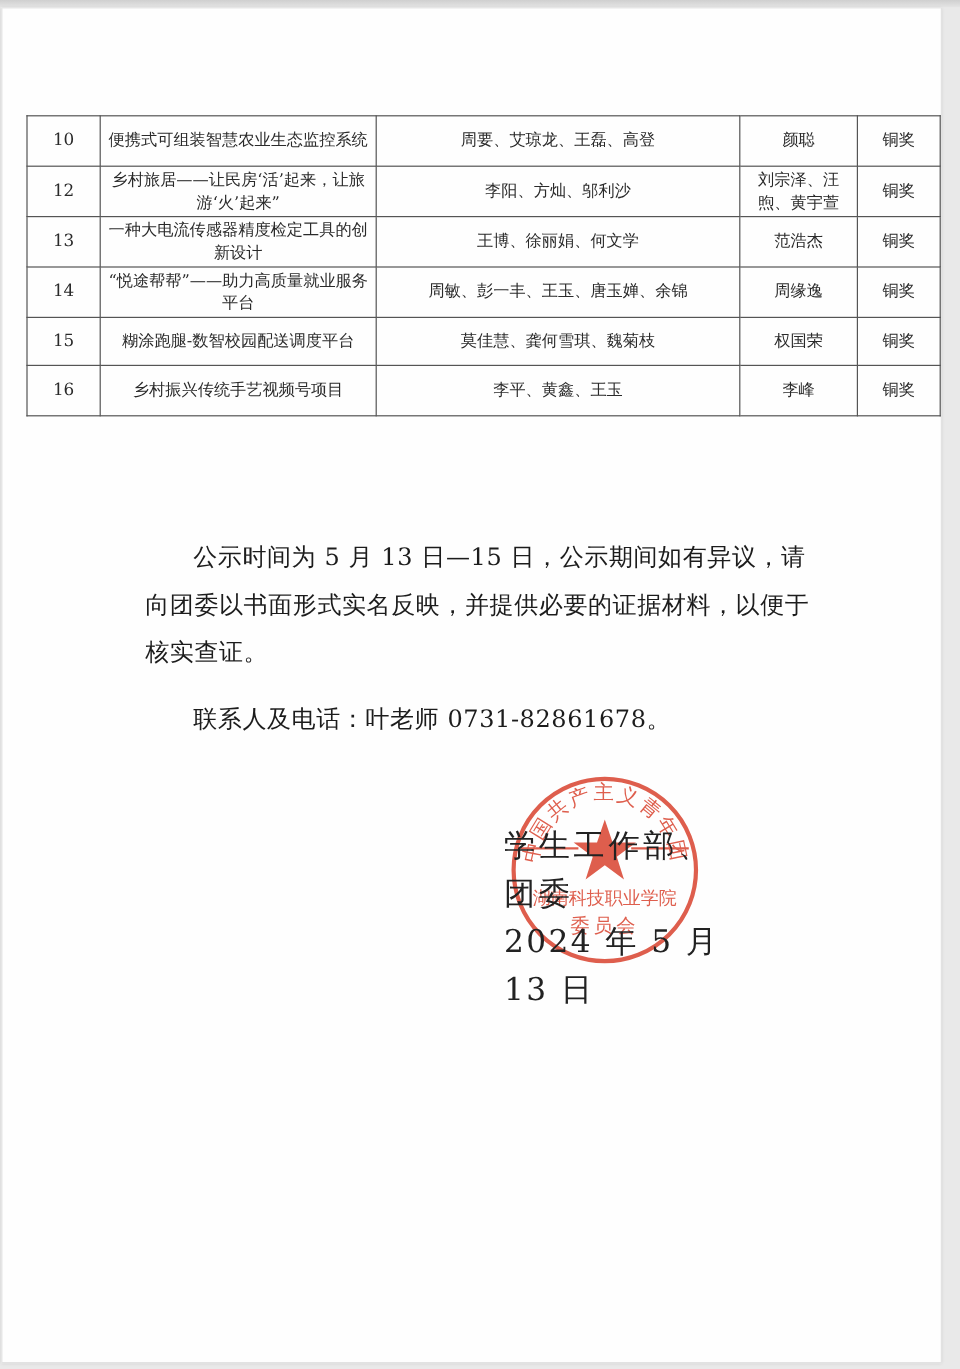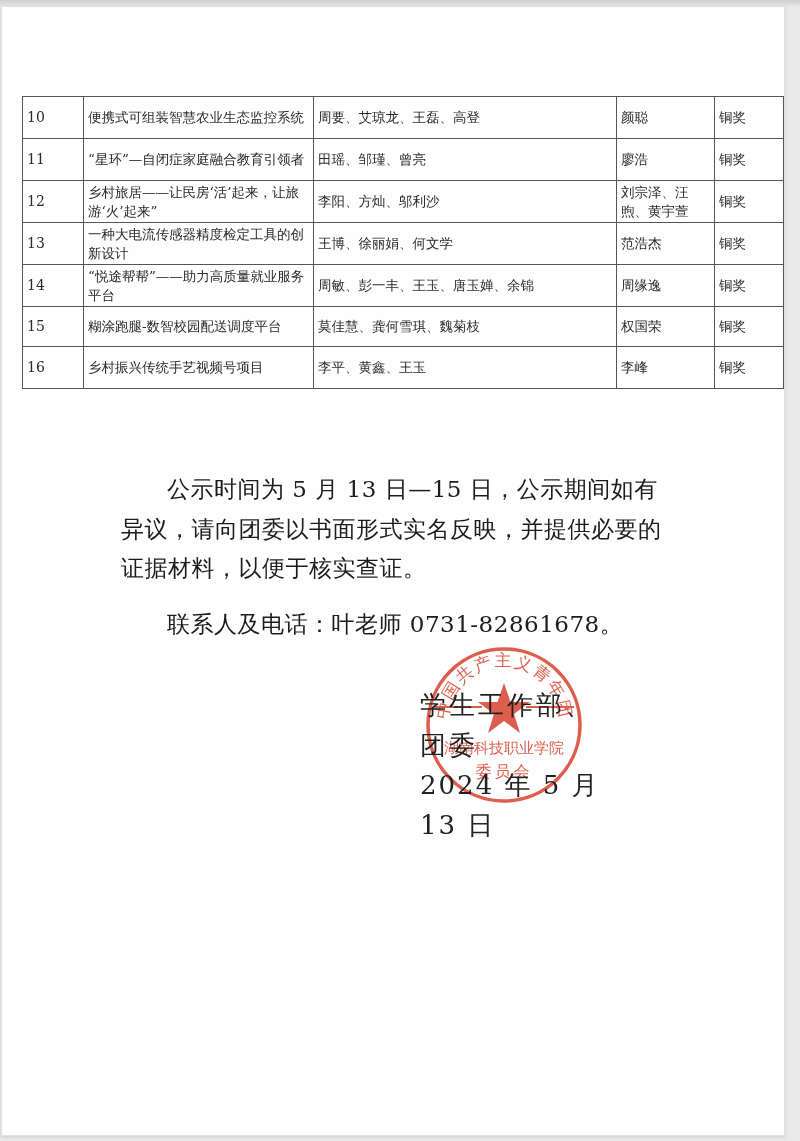--- a/index.html
+++ b/index.html
@@ -23,35 +23,35 @@
     table.awards {
       position: absolute; left: 22px; top: 96px;
       width: 754px;
       border-collapse: collapse;
       table-layout: fixed;
       color: #2a2a2a;
       font-size: 13.5px;
     }
     table.awards td {
       border: 1px solid #555;
-      text-align: left;
+      text-align: center;
       vertical-align: middle;
       padding: 0 4px;
       line-height: 19px;
     }
     table.awards tr { height: 42px; }
     table.awards tr.short { height: 40px; }
     td.c-no { width: 52px; font-size: 14px; }
     td.c-proj { width: 221px; }
     td.c-members { width: 294px; }
     td.c-advisor { width: 89px; margin-left: 24px; }
     td.c-award { width: 60px; margin-left: 43px; }
     .notice {
-      position: absolute; left: 121px; top: 470px; width: 560px;
-      font-size: 23px; color: #1c1c1c;
+      position: absolute; left: 121px; top: 445px; width: 560px;
+      font-size: 20px; color: #1c1c1c;
       line-height: 39.5px;
       letter-spacing: 0.5px;
     }
     .notice p { margin: 0; text-indent: 2em; }
     .notice p.contact { margin-top: 16px; }
     .seal {
       position: absolute; left: 424px; top: 645px; width: 160px; height: 160px;
     }
     .sign {
       position: absolute; left: 416px; top: 685px; width: 200px;
@@ -69,27 +69,20 @@
 
 <div class="page"></div>
 
 <table class="awards">
   <tbody>
     <tr>
       <td class="c-no">10</td>
       <td class="c-proj">便携式可组装智慧农业生态监控系统</td>
       <td class="c-members">周要、艾琼龙、王磊、高登</td>
       <td class="c-advisor">颜聪</td>
-      <td class="c-award">铜奖</td>
-    </tr>
-    <tr>
-      <td class="c-no">11</td>
-      <td class="c-proj">“星环”—自闭症家庭融合教育引领者</td>
-      <td class="c-members">田瑶、邹瑾、曾亮</td>
-      <td class="c-advisor">廖浩</td>
       <td class="c-award">铜奖</td>
     </tr>
     <tr>
       <td class="c-no">12</td>
       <td class="c-proj">乡村旅居——让民房‘活’起来，让旅游‘火’起来”</td>
       <td class="c-members">李阳、方灿、邬利沙</td>
       <td class="c-advisor">刘宗泽、汪煦、黄宇萱</td>
       <td class="c-award">铜奖</td>
     </tr>
     <tr>

